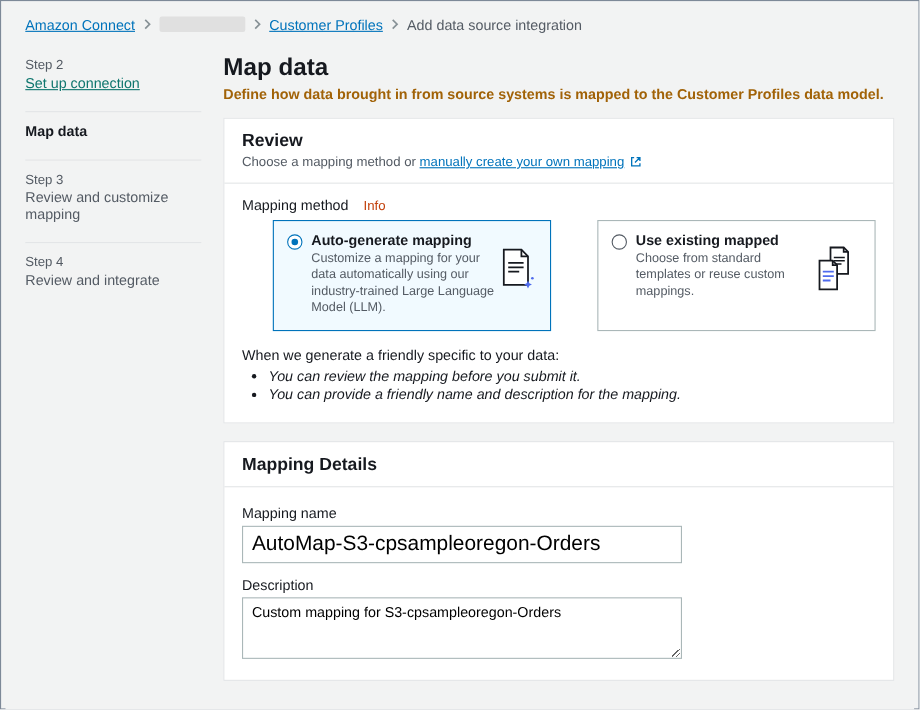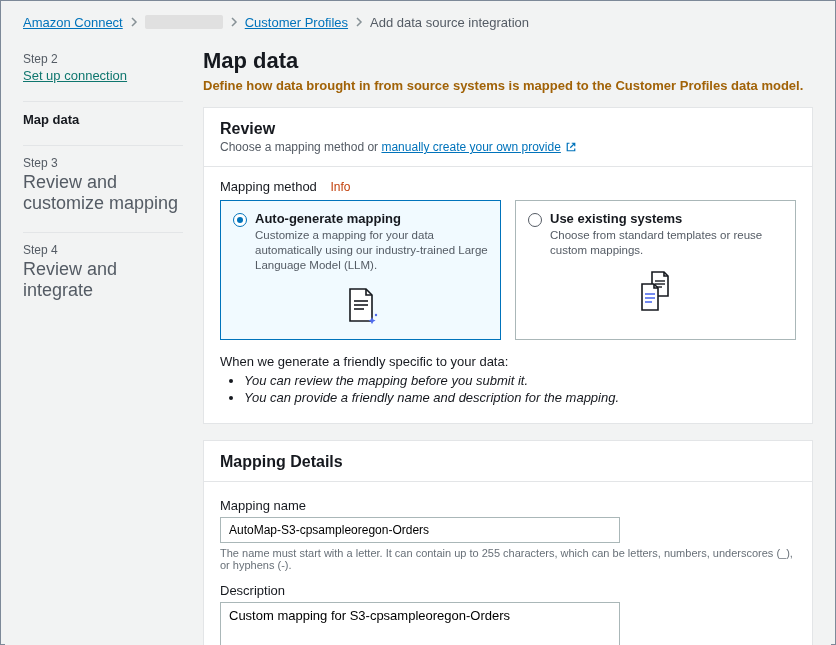--- a/index.html
+++ b/index.html
@@ -52,21 +52,21 @@
   }
   .sidebar {
     width: 160px;
     flex-shrink: 0;
     padding-top: 4px;
   }
   .step-block { margin-bottom: 18px; }
   .step-label { font-size: 12px; color: #545b64; margin-bottom: 2px; }
   .step-title-link { font-size: 13px; color:#0f766e; text-decoration: underline; cursor:pointer; }
   .step-title-current { font-size: 13px; color:#16191f; font-weight: 700; }
-  .step-title-future { font-size: 18px; color:#545b64; }
+  .step-title-future { font-size: 13px; color:#545b64; }
   .step-sep { border:0; border-top:1px solid #e3e5e7; margin: 10px 0; }
 
   .main {
     flex:1;
     display:flex;
     flex-direction:column;
     min-width:0;
   }
   .page-title { font-size: 22px; font-weight: 700; margin-bottom: 4px; }
   .page-sub   { font-size: 13px; color:#a16207; margin-bottom: 14px; font-weight: bold; }
@@ -90,21 +90,22 @@
   .method-label .info { color:#c2410c; font-size:12px; margin-left:10px; cursor:pointer; }
 
   .method-row { display:flex; gap:14px; margin-bottom: 14px; }
   .method-opt {
     flex:1;
     border:1px solid #aab7b8;
     padding: 10px 12px 12px 12px;
     cursor:pointer;
     background:#fff;
     display:flex;
-    flex-direction:column;
+    flex-direction:row;
+    margin-left:28px;
   }
   .method-opt.selected {
     border:1px solid #0073bb;
     background:#f1faff;
   }
   .opt-head { display:flex; align-items:flex-start; gap:8px; }
   .radio {
     width:14px; height:14px; border:1px solid #545b64; border-radius:50%;
     margin-top:2px; flex-shrink:0; background:#fff;
     display:flex; align-items:center; justify-content:center;
@@ -118,21 +119,21 @@
   .opt-icon  { display:flex; justify-content:center; margin-top:12px; }
 
   .gen-info { font-size: 13px; }
   .gen-info ul { margin: 4px 0 0 24px; font-style: italic; }
   .gen-info li { font-size: 13px; margin-bottom:2px; }
 
   .form-label { font-size:13px; margin-bottom:4px; margin-top:4px; }
   .text-input {
     width:100%; max-width:400px;
     border:1px solid #aab7b8; padding:5px 8px;
-    font-size:12px; font-family:inherit;
+    font-size:19px; font-family:inherit;
   }
   .helper { font-size: 11px; color:#687078; margin-top:4px; }
   .textarea {
     width:100%; max-width:400px; height:56px;
     border:1px solid #aab7b8; padding:5px 8px;
     font-size:13px; font-family:inherit; resize: both;
   }
 </style>
 </head>
 <body>
@@ -185,21 +186,21 @@
       </aside>
 
       <main class="main">
         <div class="page-title">Map data</div>
         <div class="page-sub">Define how data brought in from source systems is mapped to the Customer Profiles data model.</div>
 
         <section class="card">
           <div class="card-header">
             <div class="card-title">Review</div>
             <div class="card-sub">
-              <span>Choose a mapping method or </span><a>manually create your own provide</a><span class="ext-icon">
+              <span>Choose a mapping method or </span><a>manually create your own mapping</a><span class="ext-icon">
                 <svg width="12" height="12" viewBox="0 0 16 16">
                     <path fill="none" stroke="#0073bb" stroke-width="1.6" d="M6 3H3v10h10v-3M9 3h4v4M13 3 7 9"></path>
                   </svg>
               </span>
             </div>
           </div>
           <div class="card-body">
             <div class="method-label">
               <span>Mapping method</span>
               <span class="info">Info</span>
@@ -224,21 +225,21 @@
                     <path d="M30 32 l1.2 2.4 2.4 1.2 -2.4 1.2 -1.2 2.4 -1.2 -2.4 -2.4 -1.2 2.4 -1.2 z" fill="#4f6bed"></path>
                     <circle cx="34" cy="30" r="1.2" fill="#4f6bed"></circle>
                   </svg>
                 </div>
               </div>
 
               <div class="method-opt">
                 <div class="opt-head">
                   <span class="radio"></span>
                   <div>
-                    <div class="opt-title">Use existing systems</div>
+                    <div class="opt-title">Use existing mapped</div>
                     <div class="opt-desc">Choose from standard templates or reuse custom mappings.</div>
                   </div>
                 </div>
                 <div class="opt-icon">
                   <svg width="48" height="44" viewBox="0 0 48 44">
                     <g>
                       <path d="M20 2 H32 L36 6 V26 H20 Z" fill="#fff" stroke="#16191f" stroke-width="1.6"></path>
                       <path d="M32 2 V6 H36" fill="none" stroke="#16191f" stroke-width="1.6"></path>
                       <line x1="23" y1="11" x2="33" y2="11" stroke="#16191f" stroke-width="1.4"></line>
                       <line x1="23" y1="14" x2="33" y2="14" stroke="#16191f" stroke-width="1.4"></line>
@@ -266,21 +267,20 @@
           </div>
         </section>
 
         <section class="card">
           <div class="card-header">
             <div class="card-title">Mapping Details</div>
           </div>
           <div class="card-body">
             <div class="form-label">Mapping name</div>
             <input class="text-input" type="text" value="AutoMap-S3-cpsampleoregon-Orders" style="">
-            <div class="helper">The name must start with a letter. It can contain up to 255 characters, which can be letters, numbers, underscores (_), or hyphens (-).</div>
 
             <div class="form-label" style="margin-top:12px;">Description</div>
             <textarea class="textarea" style="">Custom mapping for S3-cpsampleoregon-Orders</textarea>
             
           </div>
         </section>
 
       </main>
     </div>
   </div>

